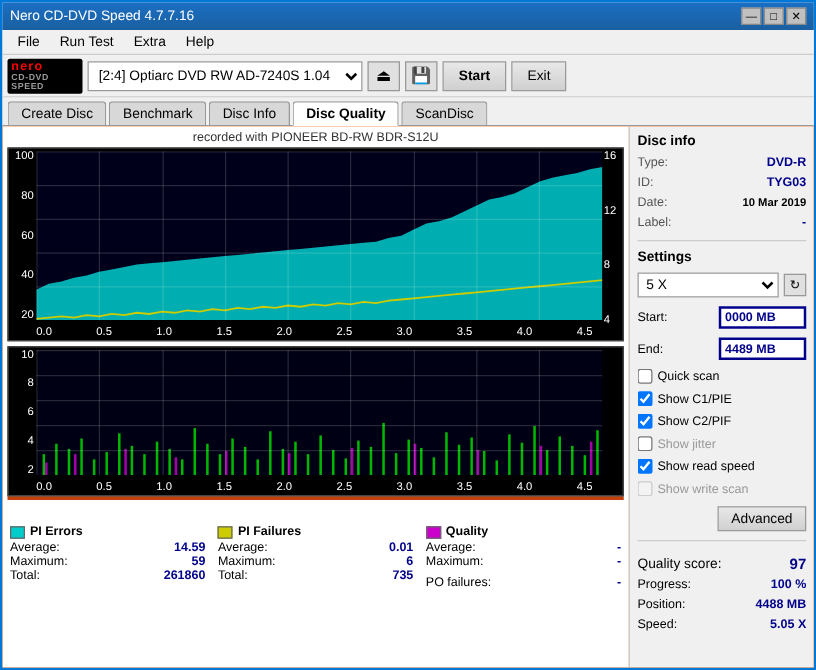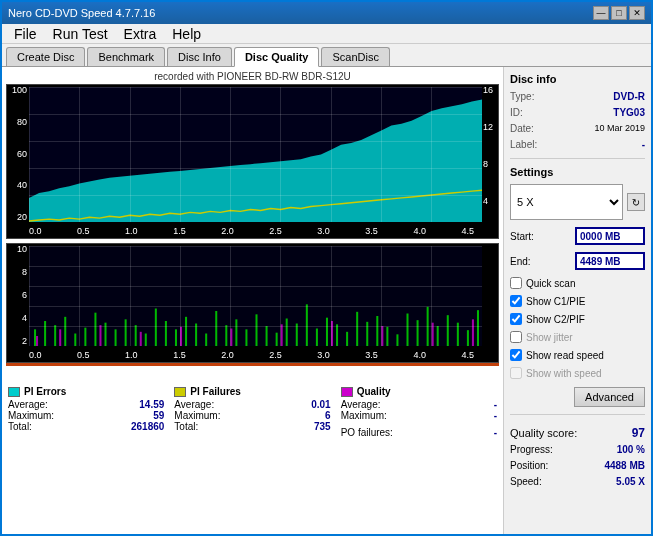--- a/index.html
+++ b/index.html
@@ -57,21 +57,21 @@
       height: 20px;
       display: flex;
       align-items: center;
       border-bottom: 1px solid #ccc;
       padding: 0 4px;
       flex-shrink: 0;
     }
     .menu-item {
       padding: 2px 8px;
       cursor: pointer;
-      font-size: 14px;
+      font-size: 11px;
     }
     
     .toolbar {
       background: #f0f0f0;
       height: 34px;
       display: flex;
       align-items: center;
       padding: 2px 4px;
       border-bottom: 1px solid #ccc;
       gap: 4px;
@@ -215,21 +215,21 @@
       padding: 0 2px;
     }
     .chart-y-label {
       color: white;
       font-size: 9px;
     }
     .chart-y-labels-right {
       position: absolute;
       right: 0;
       top: 0;
-      bottom: 32px;
+      bottom: 12px;
       width: 16px;
       display: flex;
       flex-direction: column;
       justify-content: space-between;
       align-items: flex-start;
       padding: 0 1px;
     }
     .chart-x-labels {
       position: absolute;
       bottom: 0;
@@ -325,34 +325,34 @@
       margin-bottom: 2px;
     }
     .info-row {
       display: flex;
       justify-content: space-between;
       font-size: 10px;
       margin-bottom: 1px;
     }
     .info-label { color: #555; }
     .info-value { color: #00008b; font-weight: bold; }
-    .info-value-dark { color: #000; font-weight: normal; }
+    .info-value-dark { color: #000; font-weight: bold; }
     hr.panel-divider {
       border: none;
       border-top: 1px solid #ccc;
       margin: 3px 0;
     }
     .settings-row {
       display: flex;
       align-items: center;
       gap: 4px;
       margin-bottom: 3px;
     }
     .speed-select {
-      height: 36px;
+      height: 20px;
       font-size: 11px;
       padding: 0 2px;
       background: white;
       border: 1px solid #999;
       flex: 1;
     }
     .icon-refresh {
       width: 18px;
       height: 18px;
       background: #e0e0e0;
@@ -435,20 +435,33 @@
     </div>
   </div>
 
   <div class="menu-bar">
     <span class="menu-item">File</span>
     <span class="menu-item">Run Test</span>
     <span class="menu-item">Extra</span>
     <span class="menu-item">Help</span>
   </div>
 
+  <div class="toolbar">
+    <div class="nero-logo">
+      <span class="nero-text">nero</span>
+      <span class="cd-dvd-text">CD-DVD SPEED</span>
+    </div>
+    <select class="drive-select">
+      <option>[2:4]  Optiarc DVD RW AD-7240S 1.04</option>
+    </select>
+    <div class="toolbar-icon-btn" title="Eject">⏏</div>
+    <div class="toolbar-icon-btn" title="Save">💾</div>
+    <button class="start-btn">Start</button>
+    <button class="exit-btn">Exit</button>
+  </div>
 
   <div class="tabs">
     <div class="tab">Create Disc</div>
     <div class="tab">Benchmark</div>
     <div class="tab">Disc Info</div>
     <div class="tab active">Disc Quality</div>
     <div class="tab">ScanDisc</div>
   </div>
 
   <div class="main-content">
@@ -731,21 +744,21 @@
       <div class="checkbox-row">
         <input type="checkbox" style="">
         <span class="checkbox-label-disabled">Show jitter</span>
       </div>
       <div class="checkbox-row">
         <input type="checkbox" checked="" style="">
         <span class="checkbox-label">Show read speed</span>
       </div>
       <div class="checkbox-row">
         <input type="checkbox" disabled="" style="">
-        <span class="checkbox-label-disabled">Show with speed</span>
+        <span class="checkbox-label-disabled">Show write scan</span>
       </div>
       <button class="advanced-btn">Advanced</button>
       <hr class="panel-divider">
       <div class="quality-row">
         <span>Quality score:</span>
         <span class="quality-value">97</span>
       </div>
       <div class="progress-row">
         <span>Progress:</span>
         <span class="progress-value">100 %</span>

